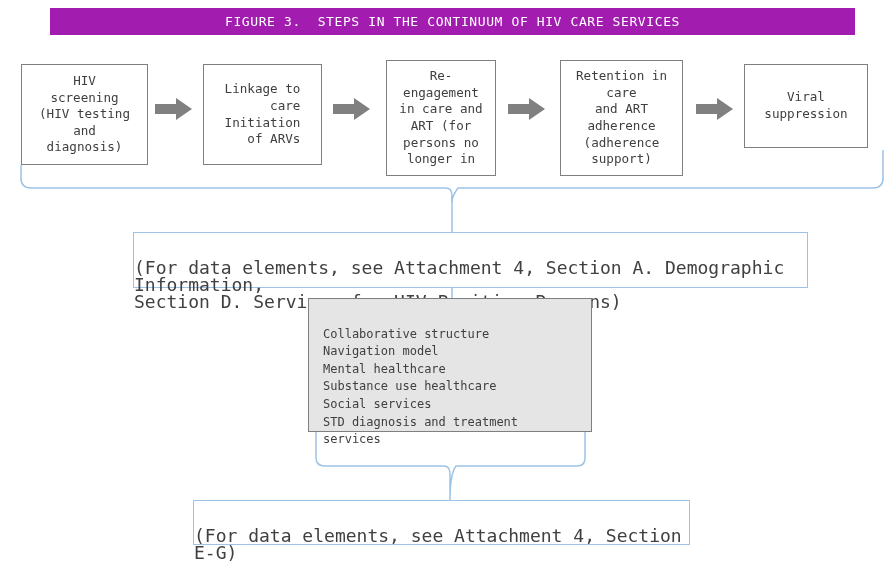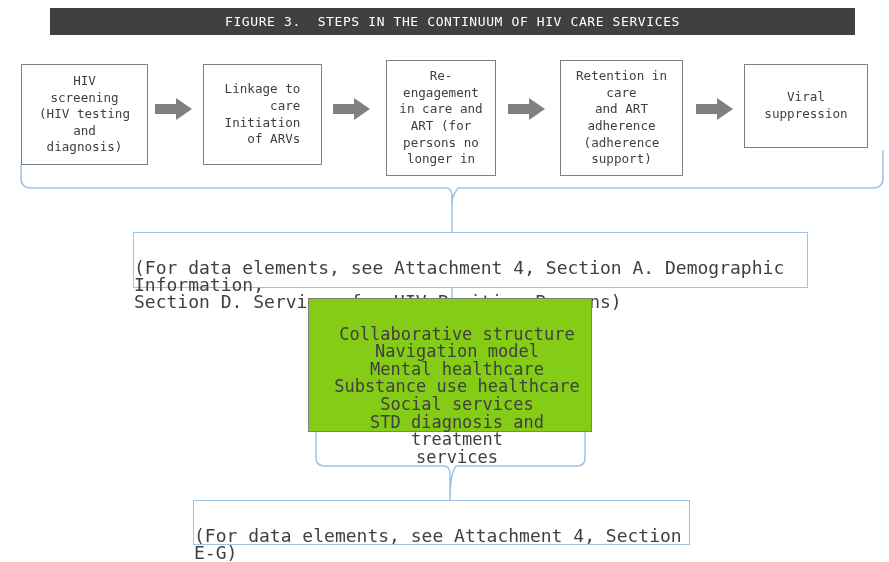--- a/index.html
+++ b/index.html
@@ -9,21 +9,21 @@
     font-family:"DejaVu Sans Mono","Liberation Mono",monospace;
     position:relative;
     overflow:hidden;
   }
   #stage{position:absolute;left:0;top:0;width:889px;height:562px;}
   #svg-connectors{position:absolute;left:0;top:0;width:889px;height:562px;pointer-events:none;}
 
   .title-bar{
     position:absolute;
     left:50px;top:8px;width:805px;height:27px;
-    background:#404040;
+    background:#a21caf;
     color:#ffffff;
     font-size:13px;
     letter-spacing:0.6px;
     display:flex;align-items:center;justify-content:center;
     white-space:pre;
   }
 
   .step-box{
     position:absolute;
     border:1.3px solid #7f7f7f;
@@ -51,28 +51,28 @@
     line-height:17px;
     box-sizing:border-box;
     text-align:left;
     white-space:pre-line;
     padding-top:9px;
   }
 
   .list-box{
     position:absolute;
     border:1.3px solid #7f7f7f;
-    background:#84cc16;
+    background:#e5e5e5;
     color:#404040;
-    font-size:17px;
+    font-size:12px;
     line-height:17.6px;
     box-sizing:border-box;
     padding:9px 0 8px 14px;
     white-space:pre-line;
-    text-align:center;
+    text-align:left;
   }
 </style>
 </head>
 <body>
 
 <div id="stage">
 
   <div class="title-bar">
     <span>FIGURE 3.  STEPS IN THE CONTINUUM OF HIV CARE SERVICES</span>
   </div>

